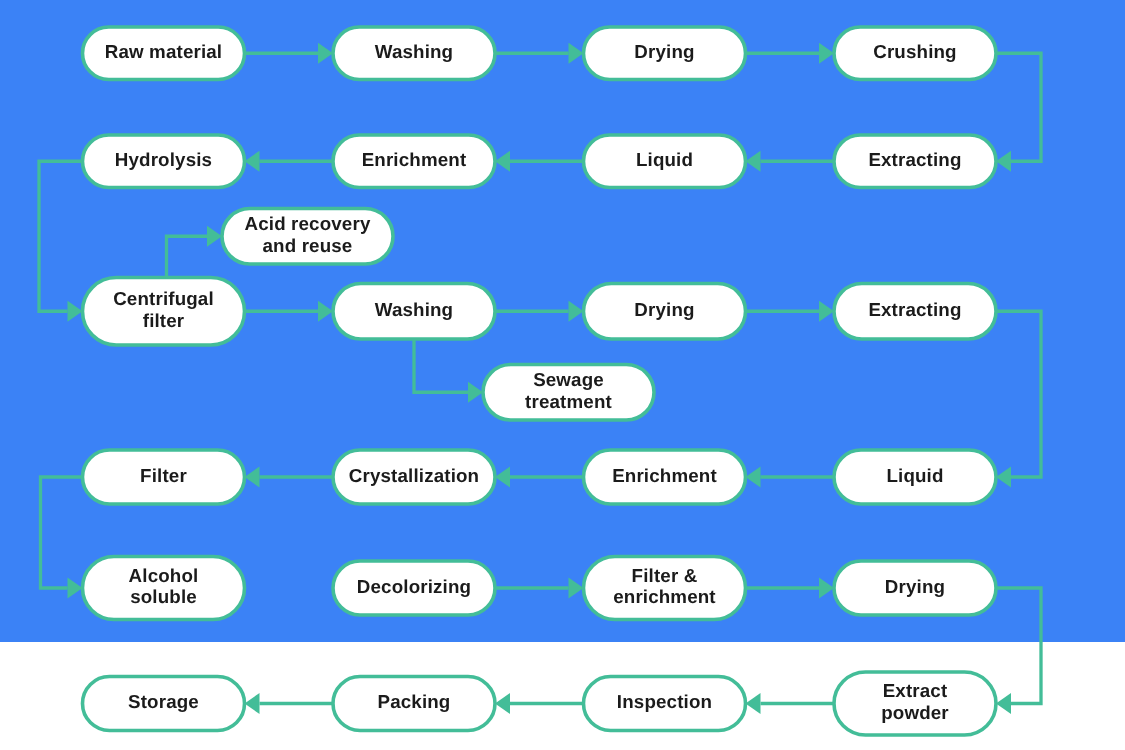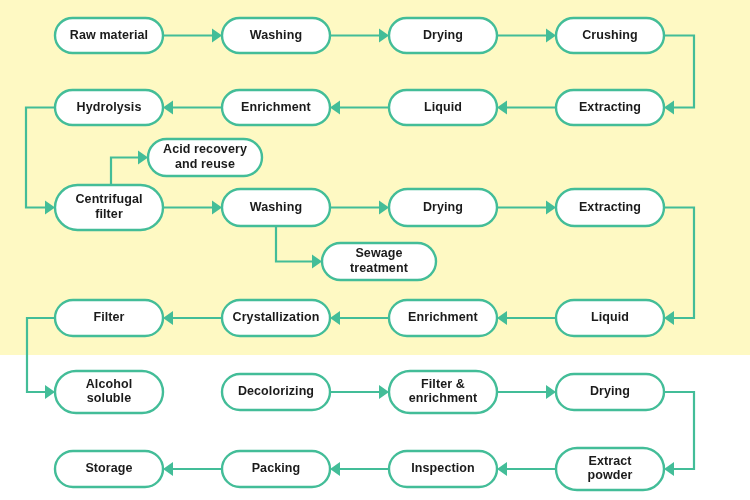--- a/index.html
+++ b/index.html
@@ -9,22 +9,22 @@
   }
   body {
     width: 750px;
     height: 500px;
     font-family: "Liberation Sans", sans-serif;
     overflow: hidden;
   }
   #flow-root {
     position: relative;
     width: 750px;
-    height: 355px;
-    background: #fef9c3;
+    height: 428px;
+    background: #3b82f6;
   }
   svg#flow-svg {
     position: absolute;
     top: 0;
     left: 0;
     width: 750px;
     height: 500px;
     display: block;
   }
   .node-rect {

